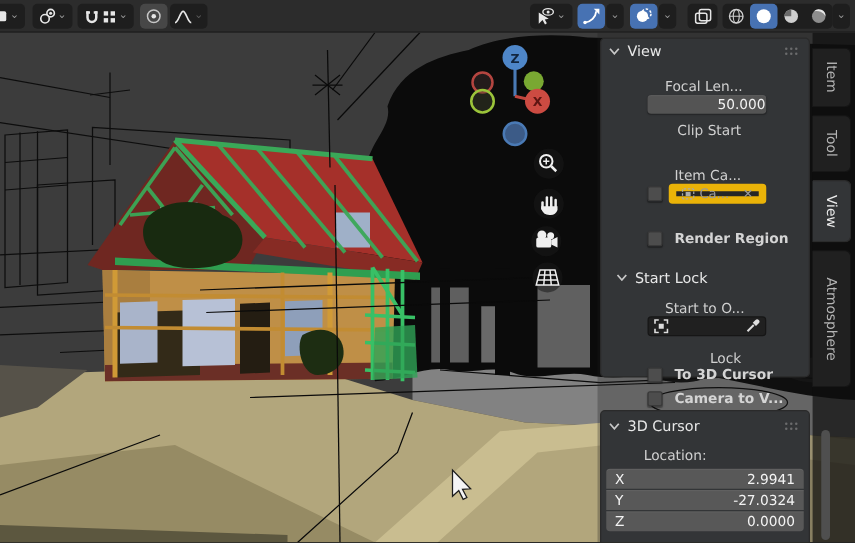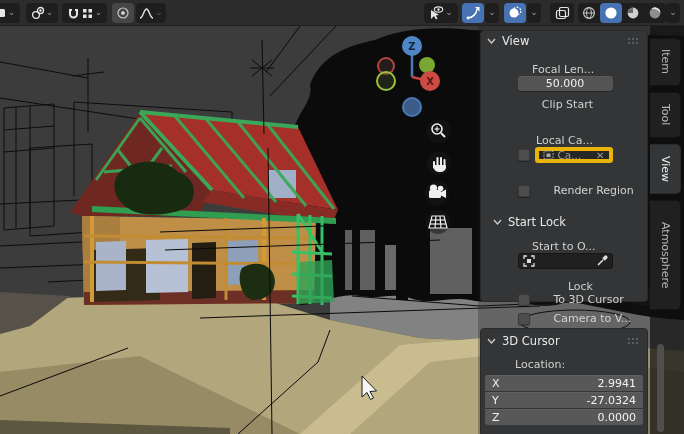--- a/index.html
+++ b/index.html
@@ -26,27 +26,27 @@
   
   .sidebar{position:absolute;left:478px;top:26px;width:172px;height:408px;background:rgba(30,30,30,.28);z-index:20;}
   .panel{position:absolute;left:2px;width:168px;background:#333537;border-radius:4px;border:1px solid #2a2a2a;color:#d4d4d4;font-size:11px;}
   .p-head{display:flex;align-items:center;height:20px;padding:0 6px;color:#e8e8e8;}
   .p-head .tri{margin-right:6px;}
   .p-title{flex:1;font-size:11.5px;}
   .grip{opacity:.55;}
   .row{display:flex;align-items:center;padding-left:2px;flex-direction:column;}
   .lbl{width:66px;text-align:right;padding-right:5px;color:#d0d0d0;white-space:nowrap;overflow:hidden;}
   .ctl{width:95px;display:flex;align-items:center;}
-  .numfield{width:95px;height:15px;line-height:15px;background:#545454;border-radius:3px;text-align:center;color:#f1f1f1;font-size:11px;box-shadow:inset 0 1px 0 rgba(255,255,255,.04), 0 1px 1px rgba(0,0,0,.3);}
+  .numfield{width:95px;height:15px;line-height:15px;background:#545454;border-radius:3px;text-align:right;color:#f1f1f1;font-size:11px;box-shadow:inset 0 1px 0 rgba(255,255,255,.04), 0 1px 1px rgba(0,0,0,.3);}
   .numfield.jt{border-radius:3px 3px 0 0;}
   .numfield.jb{border-radius:0 0 3px 3px;}
   .chk{width:12px;height:12px;background:#4d4d4d;border:1px solid #3a3a3a;border-radius:2px;flex:0 0 auto;box-shadow:0 1px 1px rgba(0,0,0,.35);}
-  .chklbl{margin-left:24px;color:#d4d4d4;white-space:nowrap;}
+  .chklbl{margin-left:10px;color:#d4d4d4;white-space:nowrap;font-weight:bold;}
   .objfield{flex:1;height:16px;background:#202020;border:1px solid #161616;border-radius:3px;display:flex;align-items:center;padding:0 4px;color:#a8a8a8;}
-  .camfield{flex:1;height:16px;background:#262626;border:4px solid #eab308;border-radius:3px;display:flex;align-items:center;padding:0 4px;margin-left:5px;color:#9a9a9a;}
+  .camfield{flex:1;height:16px;background:#262626;border:6px solid #eab308;border-radius:3px;display:flex;align-items:center;padding:0 4px;margin-left:5px;color:#9a9a9a;}
   .camfield .txt{flex:1;font-size:10.5px;overflow:hidden;white-space:nowrap;}
   .xicon{color:#9a9a9a;font-size:10px;padding-left:3px;}
   .loclbl{padding-left:6px;color:#d0d0d0;margin-left:28px;}
   .axgroup{margin:0 4px;}
   .axrow{display:flex;align-items:center;justify-content:space-between;height:16px;background:#585858;padding:0 7px;color:#f3f3f3;margin-bottom:1px;box-shadow:inset 0 1px 0 rgba(255,255,255,.05);}
   .axrow:first-child{border-radius:3px 3px 0 0;}
   .axrow:last-child{border-radius:0 0 3px 3px;margin-bottom:0;}
   .axval{font-size:11px;}
   
   .tabcol{position:absolute;left:650px;top:26px;width:34px;height:408px;background:rgba(16,16,16,.78);z-index:25;}
@@ -366,21 +366,21 @@
         <span class="lbl">Focal Len...</span>
         <div class="ctl">
             <div class="numfield">50.000</div>
           </div>
       </div>
       <div class="row" style="margin-top:7px">
         <span class="lbl">Clip Start</span>
       </div>
 
       <div class="row" style="margin-top:23px">
-        <span class="lbl">Local Ca...</span>
+        <span class="lbl">Item Ca...</span>
         <div class="ctl">
           <div class="chk"></div>
           <div class="camfield">
             <svg width="11" height="10" viewBox="0 0 11 10">
               <rect x="1" y="1" width="9" height="8" rx="1" fill="none" stroke="#aaa" stroke-width="1" stroke-dasharray="2 1.2"></rect>
               <rect x="3.5" y="3.5" width="4" height="3.5" fill="#aaa"></rect>
             </svg>
             <span class="txt" style="padding-left:4px">Ca...</span>
             <span class="xicon">✕</span>
           </div>

